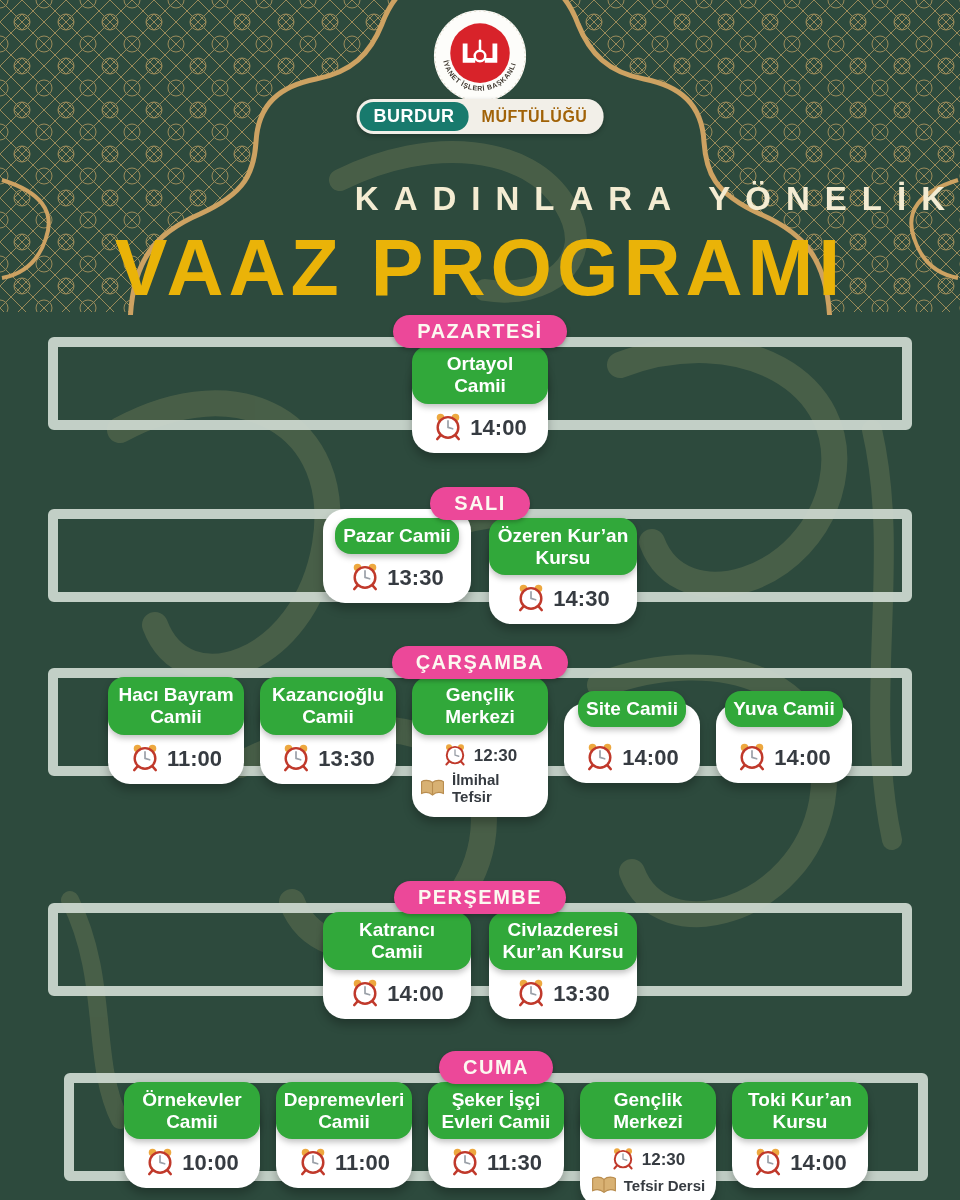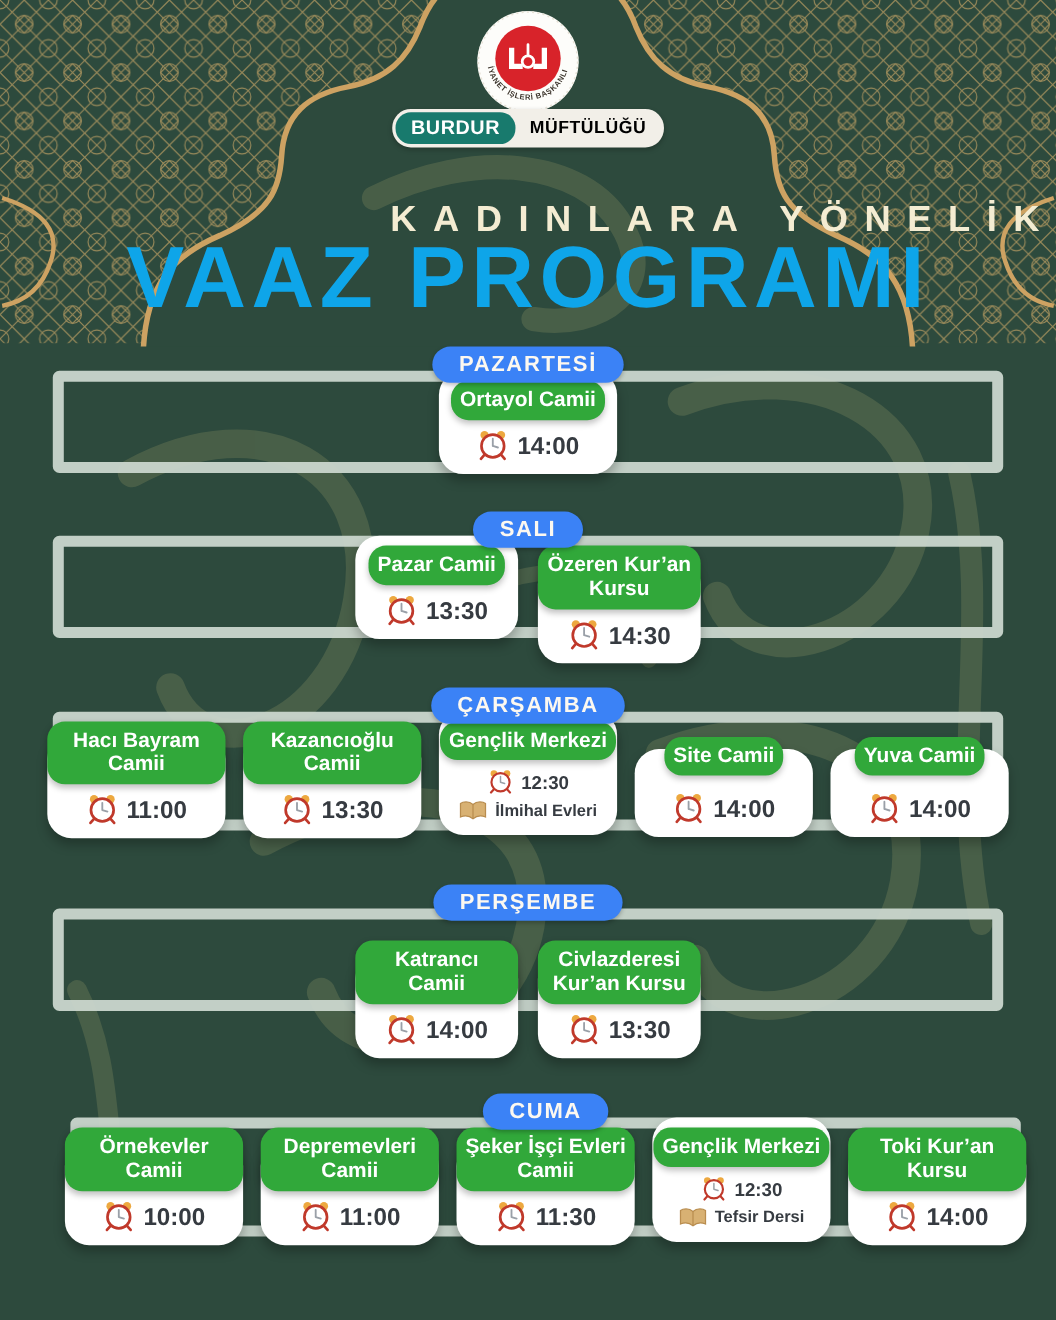--- a/index.html
+++ b/index.html
@@ -12,54 +12,54 @@
   .band{position:relative;width:960px;height:315px;}
   .band-svg{position:absolute;left:0;top:0;}
   .logo{position:absolute;left:50%;top:8px;transform:translateX(-50%);z-index:2;}
   .badge{
     position:absolute;left:50%;top:99px;transform:translateX(-50%);z-index:2;
     display:inline-flex;align-items:center;background:#f2efe8;border-radius:17px;
     padding:3px;box-shadow:0 2px 5px rgba(0,0,0,.25);white-space:nowrap;
   }
   .badge-left{background:#187a6d;color:#fff;border-radius:14px;padding:4px 14px;
     font-size:18px;font-weight:bold;letter-spacing:.5px;}
-  .badge-right{color:#000000;font-weight:bold;font-size:16px;padding:4px 13px;letter-spacing:.5px;}
+  .badge-right{color:#a16207;font-weight:bold;font-size:16px;padding:4px 13px;letter-spacing:.5px;}
   .subtitle{
     position:absolute;left:0;right:0;top:180px;z-index:2;text-align:right;
     color:#f4ecd2;font-weight:bold;font-size:33px;letter-spacing:15px;text-indent:15px;
     white-space:nowrap;
   }
   .main-title{
-    position:absolute;left:0;right:0;top:212px;z-index:2;margin:0;text-align:center;
-    color:#0ea5e9;font-weight:800;font-size:79px;letter-spacing:5px;line-height:1;
+    position:absolute;left:0;right:0;top:212px;z-index:2;margin:16px;text-align:center;
+    color:#eab308;font-weight:800;font-size:79px;letter-spacing:5px;line-height:1;
     white-space:nowrap;
   }
   
   .watermark{position:absolute;left:0;top:0;z-index:0;pointer-events:none;}
   
   .day{position:relative;z-index:1;width:100%;display:flex;flex-direction:column;align-items:center;}
   .day-1{margin-top:0;}
   .day-2{margin-top:34px;}
   .day-3{margin-top:22px;}
-  .day-4{margin-top:42px;gap:20px;}
+  .day-4{margin-top:64px;}
   .day-5{margin-top:32px;margin-left:16px;}
   .frame{
     position:absolute;top:22px;left:48px;right:48px;height:93px;box-sizing:border-box;
     border:10px solid rgba(207,218,209,.92);border-radius:6px;z-index:1;
   }
   .day-3 .frame,.day-5 .frame{height:108px;}
   .day-pill{
-    position:relative;z-index:4;background:#3b82f6;color:#fcf8f0;font-weight:bold;
+    position:relative;z-index:4;background:#ec4899;color:#fcf8f0;font-weight:bold;
     font-size:20px;letter-spacing:1.5px;padding:5px 24px;border-radius:17px;
     box-shadow:0 2px 4px rgba(0,0,0,.25);
   }
   .cards{display:flex;justify-content:center;align-items:flex-start;gap:16px;
     margin-top:-2px;position:relative;z-index:2;}
   .cards.two{gap:18px;}
-  .card{position:relative;width:162px;display:flex;flex-direction:column;align-items:center;}
+  .card{position:relative;width:136px;display:flex;flex-direction:column;align-items:center;}
   .cards.two .card{width:148px;}
   .card-head{
     position:relative;z-index:2;background:#31a83a;color:#fff;font-weight:bold;
     font-size:19px;line-height:1.15;text-align:center;padding:7px 8px;border-radius:16px;
     max-width:146px;box-shadow:0 3px 6px rgba(0,0,0,.25);
   }
   .cards.two .card-head{max-width:156px;}
   .card-body{
     background:#fff;border-radius:22px;width:100%;box-sizing:border-box;
     margin-top:-45px;padding:52px 8px 12px;display:flex;flex-direction:column;
@@ -251,21 +251,21 @@
           <div class="time-row">
             <svg class="clk">
                 <use href="#sym-clock"></use>
               </svg>
             <span class="time">12:30</span>
           </div>
           <div class="note-row">
             <svg class="book">
                 <use href="#sym-book"></use>
               </svg>
-            <span class="note">İlmihal Evleri</span>
+            <span class="note">İlmihal Tefsir</span>
           </div>
         </div>
       </div>
       <div class="card one-line">
         <div class="card-head">Site Camii</div>
         <div class="card-body">
           <div class="time-row">
             <svg class="clk">
                 <use href="#sym-clock"></use>
               </svg>

